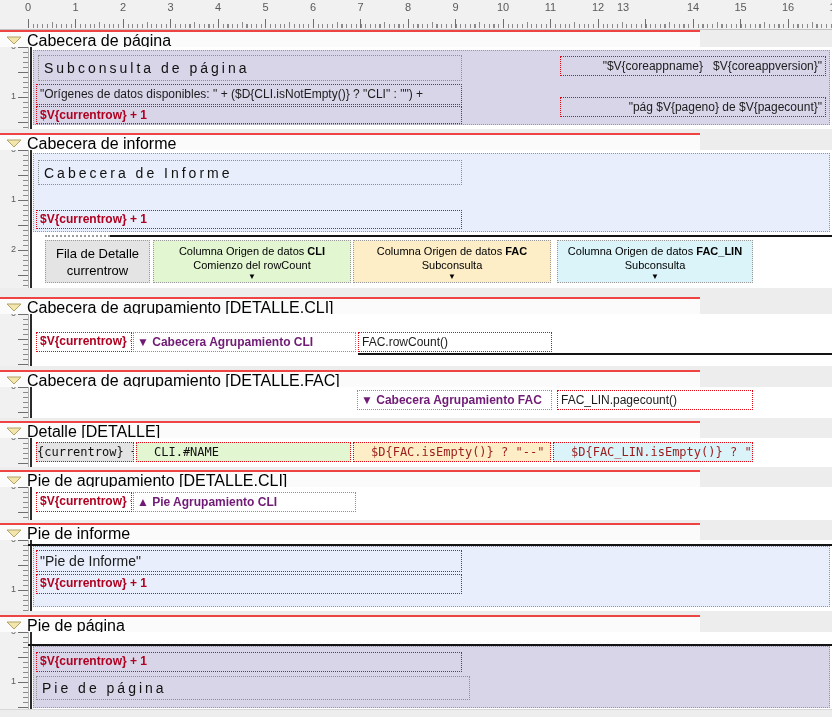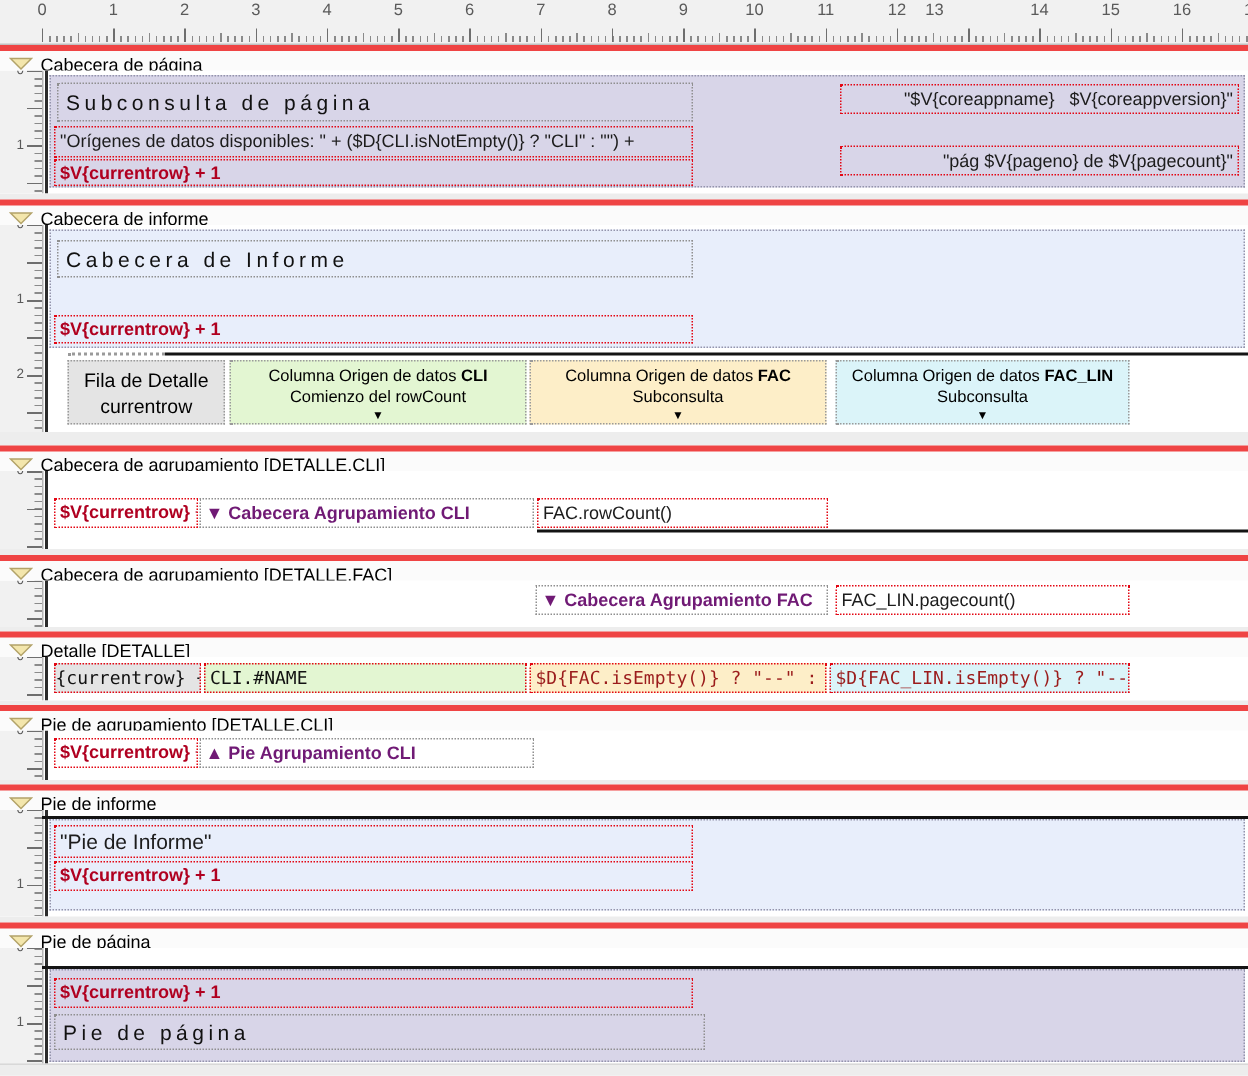--- a/index.html
+++ b/index.html
@@ -10,23 +10,23 @@
   }
   
   #hruler{position:absolute;left:0;top:0;width:832px;height:29px;background:#f1f1f1;border-bottom:1px solid #c2c2c2;overflow:hidden;}
   .hnum{position:absolute;top:1px;width:20px;text-align:center;font-size:11px;color:#5a5a5a;}
   .hticks{position:absolute;left:28px;right:0;}
   .ht-s{bottom:1px;height:4px;background:repeating-linear-gradient(to right,#8a8a8a 0 1px,transparent 1px 4.75px);}
   .ht-m{bottom:1px;height:6px;background:repeating-linear-gradient(to right,#8a8a8a 0 1px,transparent 1px 23.75px);}
   .ht-l{bottom:1px;height:9px;background:repeating-linear-gradient(to right,#6e6e6e 0 1px,transparent 1px 47.5px);}
   
   .band-header{
-    position:absolute;left:0;width:832px;height:17px;background:#fbfbfb;
-    border-top:4px solid #ef4444;border-bottom:1px solid #e2e2e2;
-    display:flex;align-items:center;font-size:12px;color:#000;
+    position:absolute;left:0;width:700px;height:17px;background:#fbfbfb;
+    border-top:2px solid #ef4444;border-bottom:1px solid #e2e2e2;
+    display:flex;align-items:center;font-size:16px;color:#000;
   }
   .tri{display:inline-flex;margin:0 5px 0 6px;}
   .bh-label{white-space:nowrap;}
   .band-body{position:absolute;left:0;width:832px;background:#ffffff;overflow:hidden;}
   .vruler{position:absolute;left:0;top:0;bottom:0;width:28px;background:#f1f1f1;border-right:1px solid #b5b5b5;overflow:hidden;}
   .vt{position:absolute;top:0;bottom:0;right:0;display:block;}
   .vt.s{width:5px;background:repeating-linear-gradient(to bottom,#8a8a8a 0 1px,transparent 1px 5px);}
   .vt.b{width:10px;background:repeating-linear-gradient(to bottom,#6e6e6e 0 1px,transparent 1px 25px);}
   .vnum{position:absolute;right:12px;font-size:9px;color:#5a5a5a;}
   .mline{position:absolute;left:30px;top:0;bottom:0;width:2px;background:#2b2b2b;}
@@ -44,21 +44,21 @@
   .grouplbl{font-size:12px;font-weight:bold;color:#701a75;line-height:18px;padding-left:3px;white-space:nowrap;overflow:hidden;position:absolute;box-sizing:border-box;}
   .blackline{position:absolute;height:2px;background:#141414;}
   .dotseg{position:absolute;height:0;border-top:2px dotted #9a9a9a;}
   .colbox{position:absolute;box-sizing:border-box;border:1px dotted #9a9a9a;text-align:center;font-size:11px;color:#000;line-height:14px;padding-top:3px;overflow:hidden;}
   .colbox .arrow{font-size:8px;line-height:9px;}
   .graybg{background:#e4e4e4;}
   .greenbg{background:#e3f6d2;}
   .orangebg{background:#fdeec8;}
   .cyanbg{background:#dbf4f9;}
   .bigcell{font-size:13px;line-height:17px;padding-top:4px;}
-  .mono{font-family:"DejaVu Sans Mono",monospace;font-size:12px;line-height:18px;padding-left:3px;color:#111;}
+  .mono{font-family:"DejaVu Sans Mono",monospace;font-size:12px;line-height:18px;padding-left:17px;color:#111;}
   .mono.dkred{color:#9b1c1c;}
   .mono.center{text-align:center;padding-left:0;}
   #bottomstrip{position:absolute;left:0;bottom:0;width:832px;height:7px;background:#ededed;border-top:1px solid #d8d8d8;}
 </style>
 </head>
 <body>
 
 <div id="screen">
 
   <div id="hruler">

